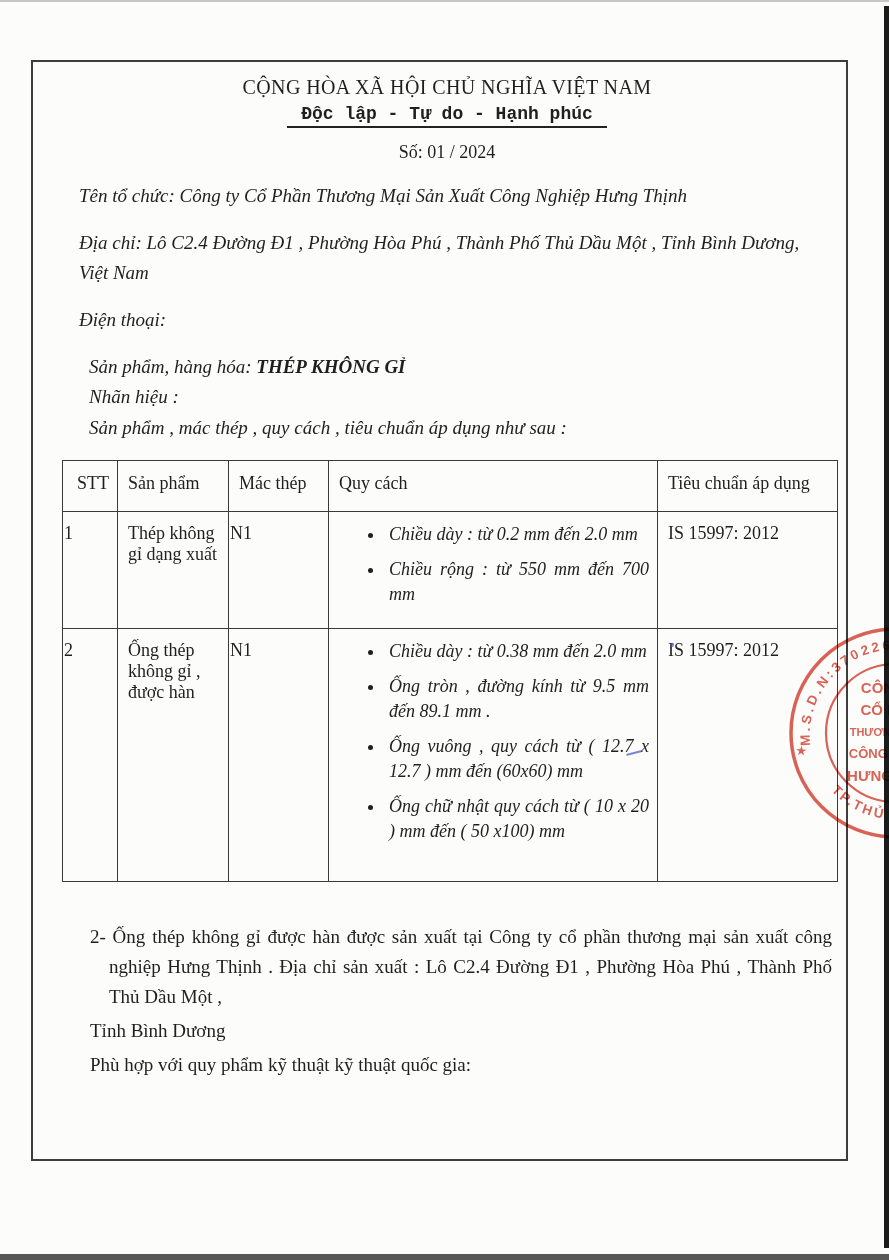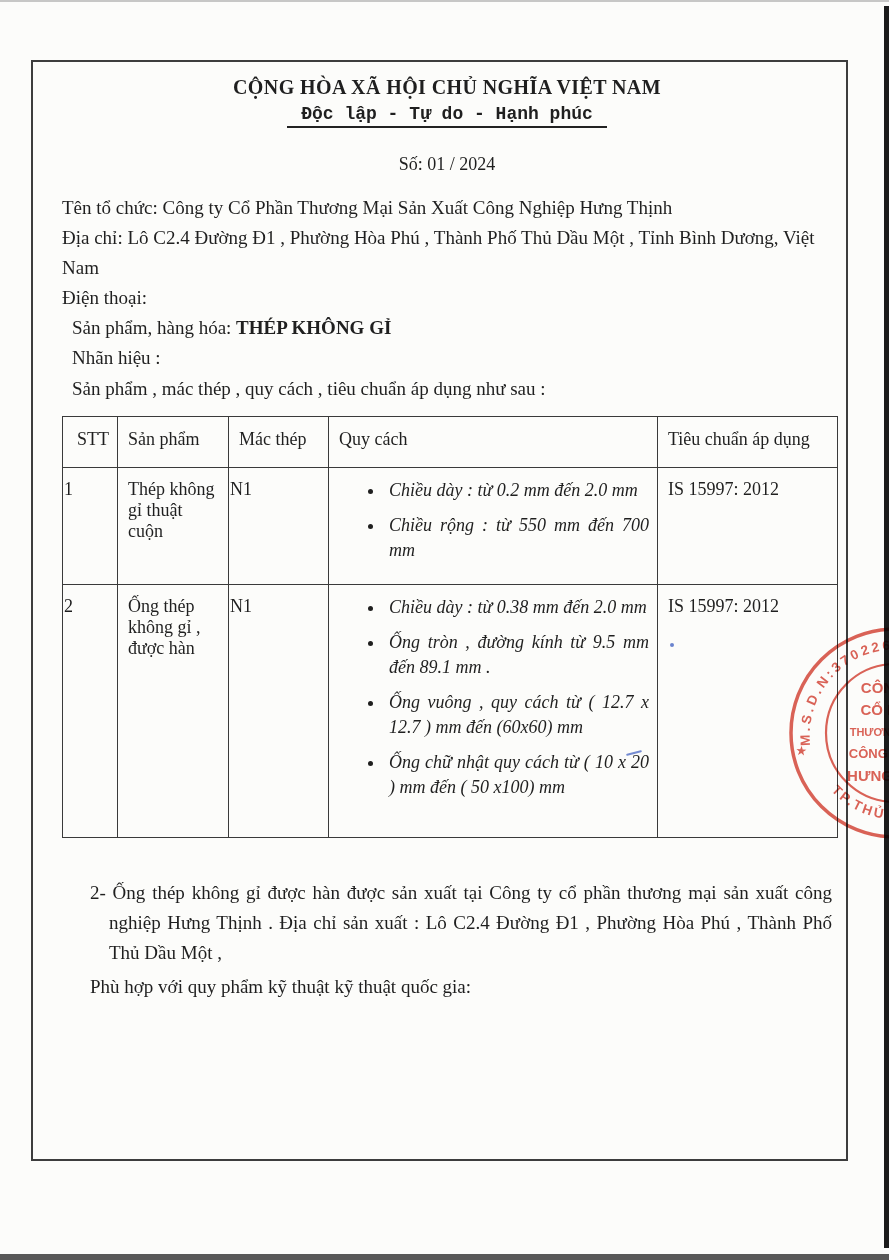--- a/index.html
+++ b/index.html
@@ -13,27 +13,27 @@
   .edge-top{position:absolute;top:0;left:0;width:889px;height:2px;background:#9a9a9a;opacity:.55;}
   .edge-right{position:absolute;top:6px;right:0;width:5px;height:1242px;background:#1b1b1b;}
   .edge-bottom{position:absolute;bottom:0;left:0;width:889px;height:6px;background:#585858;}
   
   .frame{
     position:absolute;left:31px;top:60px;width:817px;height:1101px;
     border:2px solid #3d3d3d;box-sizing:border-box;
     padding:12px 14px 0 29px;
   }
   .nat-header{text-align:center;padding-top:2px;}
-  .nat-line1{font-size:20px;font-weight:bold;letter-spacing:.4px;}
+  .nat-line1{font-size:20px;font-weight:normal;letter-spacing:.4px;}
   .nat-line2{display:inline-block;font-size:18px;font-weight:bold;margin-top:5px;
     border-bottom:2px solid #222;padding:0 14px 2px 14px;font-family:Liberation Mono, monospace;}
   .doc-title{text-align:center;font-size:23px;font-weight:bold;letter-spacing:.6px;margin-top:30px;}
-  .doc-no{text-align:center;font-size:18px;margin-top:26px;}
+  .doc-no{text-align:center;font-size:18px;margin-top:14px;}
   .info{margin-top:18px;font-size:19px;line-height:30px;}
-  .info > div{margin:0;}
+  .info > div{margin:17px;font-style:italic;}
   .product-block{padding-left:10px;margin-top:3px;}
   .product-block .bold{font-weight:bold;}
   .intro-line{margin-top:1px;}
   
   table.spec{border-collapse:collapse;table-layout:fixed;width:775px;margin-top:12px;
     font-size:18px;}
   table.spec col.c1{width:55px;}  table.spec col.c2{width:111px;}
   table.spec col.c3{width:100px;} table.spec col.c4{width:329px;}
   table.spec col.c5{width:180px;}
   table.spec th, table.spec td{border:1.6px solid #3a3a3a;vertical-align:top;
@@ -105,21 +105,21 @@
         <th class="center">STT</th>
         <th>Sản phẩm</th>
         <th>Mác thép</th>
         <th>Quy cách</th>
         <th>Tiêu chuẩn áp dụng</th>
       </tr>
     </thead>
     <tbody>
       <tr>
         <td class="cell-stt r1">1</td>
-        <td class="cell-sp r1">Thép không gỉ thuật cuộn</td>
+        <td class="cell-sp r1">Thép không gỉ dạng xuất</td>
         <td class="cell-mt r1">N1</td>
         <td class="cell-qc r1">
           <ul class="qc-list">
             <li>Chiều dày : từ 0.2 mm đến 2.0 mm</li>
             <li>Chiều rộng : từ 550 mm đến 700 mm</li>
           </ul>
         </td>
         <td class="cell-tc r1">IS 15997: 2012</td>
       </tr>
       <tr>
@@ -134,20 +134,21 @@
             <li>Ống chữ nhật quy cách từ ( 10 x 20 ) mm đến ( 50 x100) mm</li>
           </ul>
         </td>
         <td class="cell-tc r2">IS 15997: 2012</td>
       </tr>
     </tbody>
   </table>
 
   <div class="notes">
     <div class="note hang">2-  Ống thép không gỉ được hàn được sản xuất tại Công ty cổ phần thương mại sản xuất công nghiệp Hưng Thịnh . Địa chỉ sản xuất : Lô C2.4 Đường Đ1 , Phường Hòa Phú , Thành Phố Thủ Dầu Một ,</div>
+    <div class="plain-ind">Tỉnh Bình Dương</div>
     <div class="plain-ind">Phù hợp với quy phẩm kỹ thuật kỹ thuật quốc gia:</div>
   </div>
 
 </div>
 
 <svg class="stamp" viewBox="0 0 260 260" width="260" height="260">
   <defs>
     <path id="arcTop" d="M 49 159 A 86 86 0 1 1 215 115" fill="none"></path>
     <path id="arcBottom" d="M 55.5 173 A 86 86 0 0 0 204.5 173" fill="none"></path>
   </defs>

